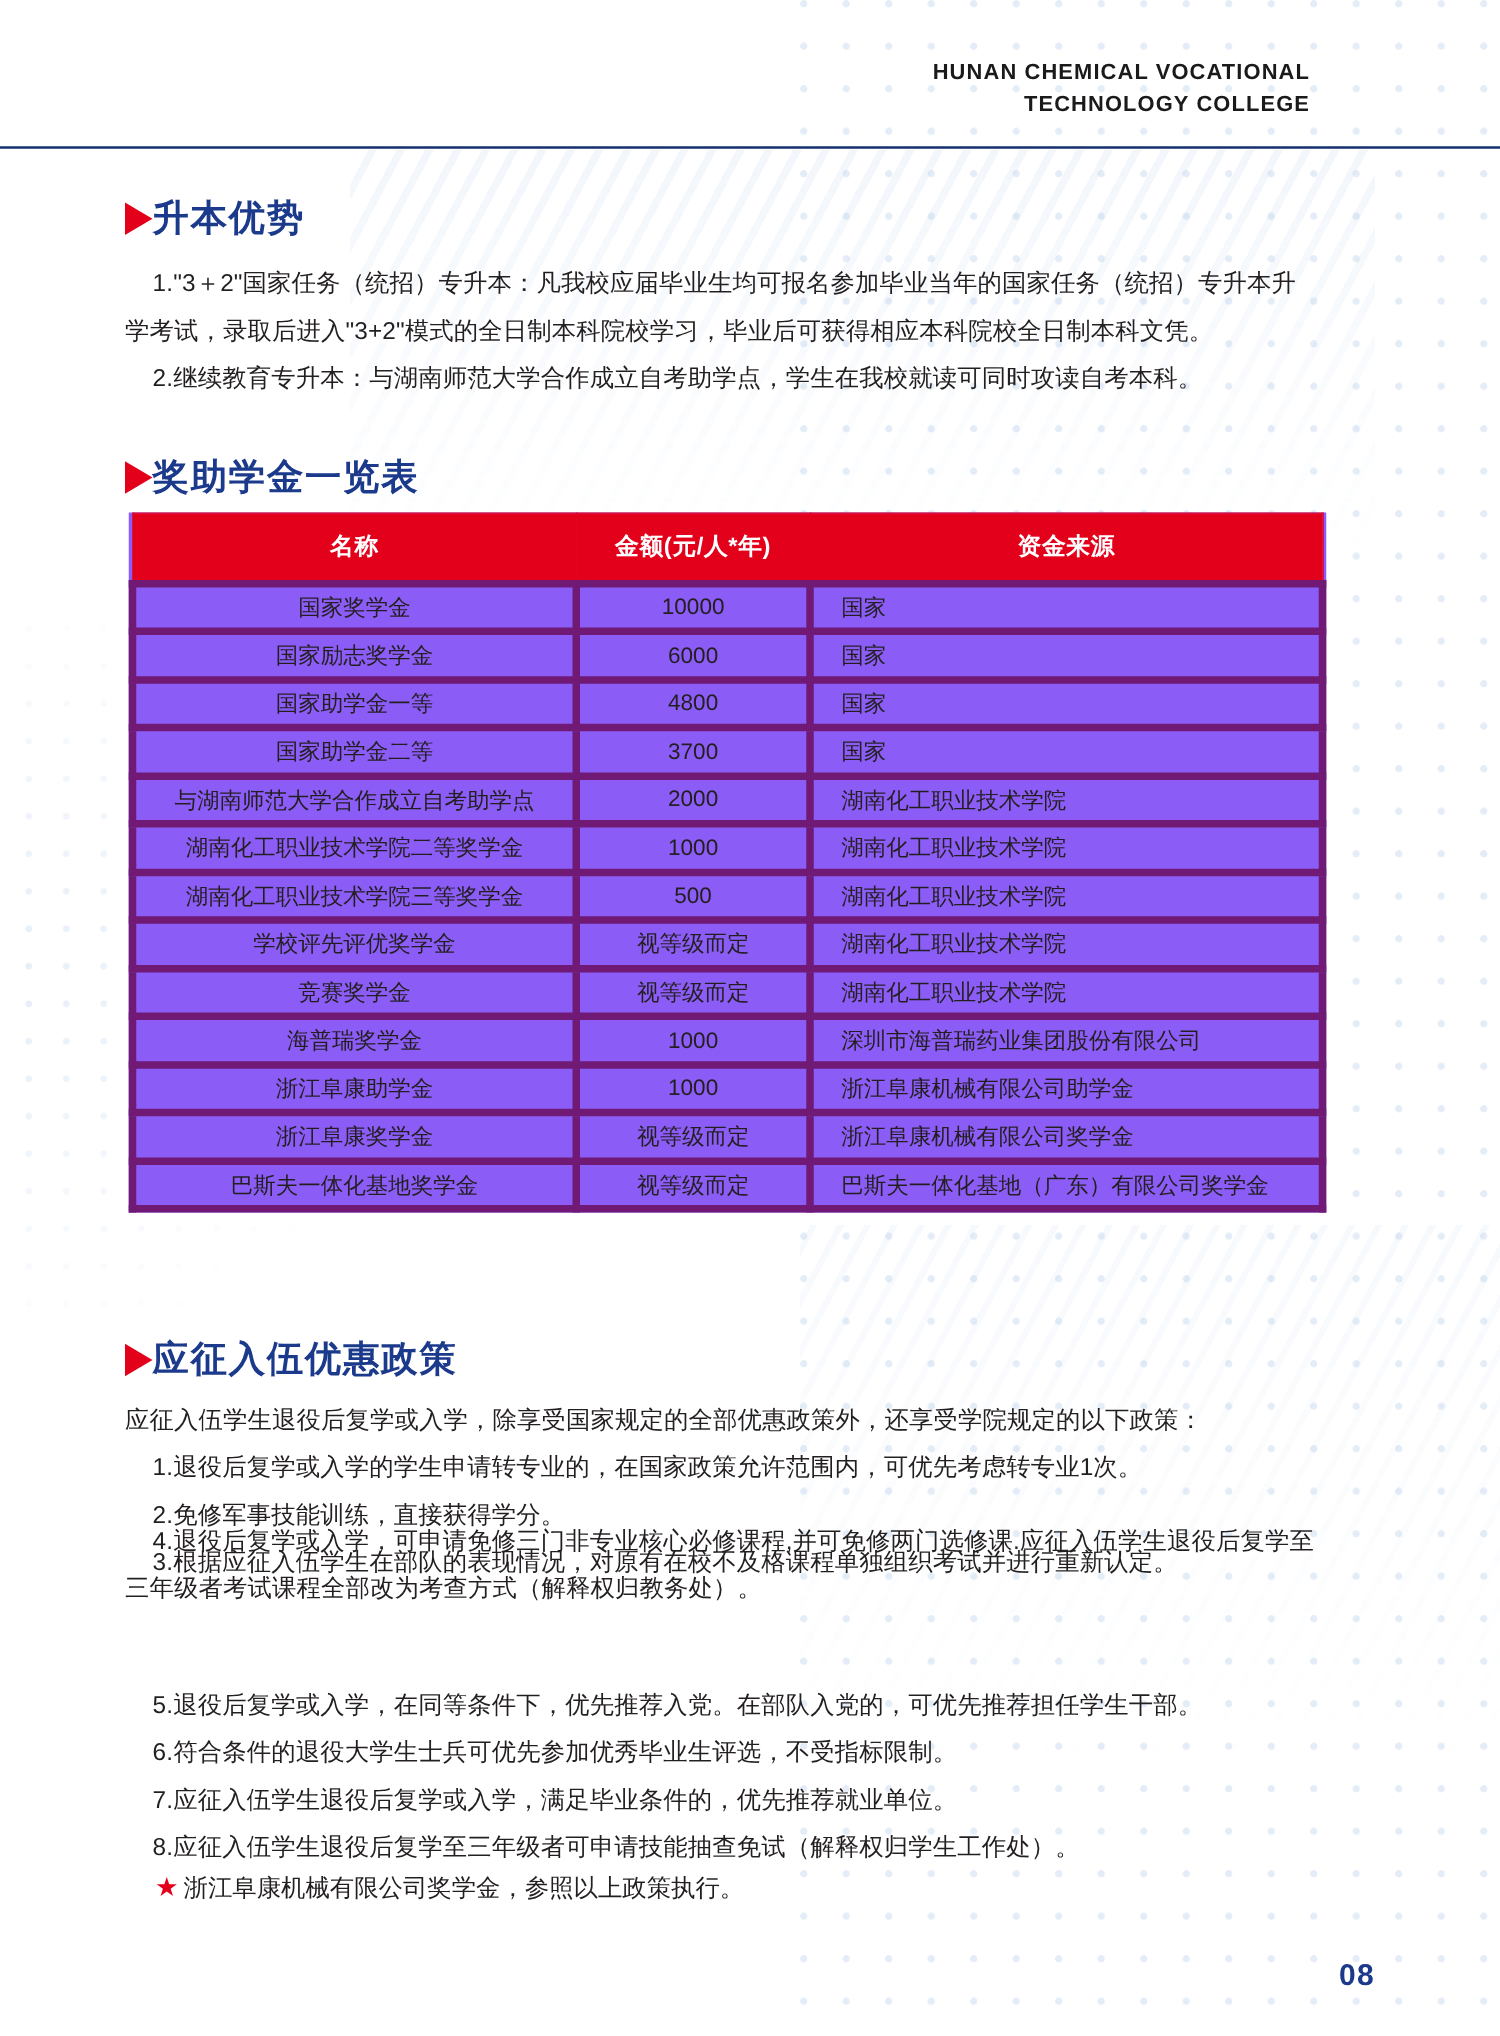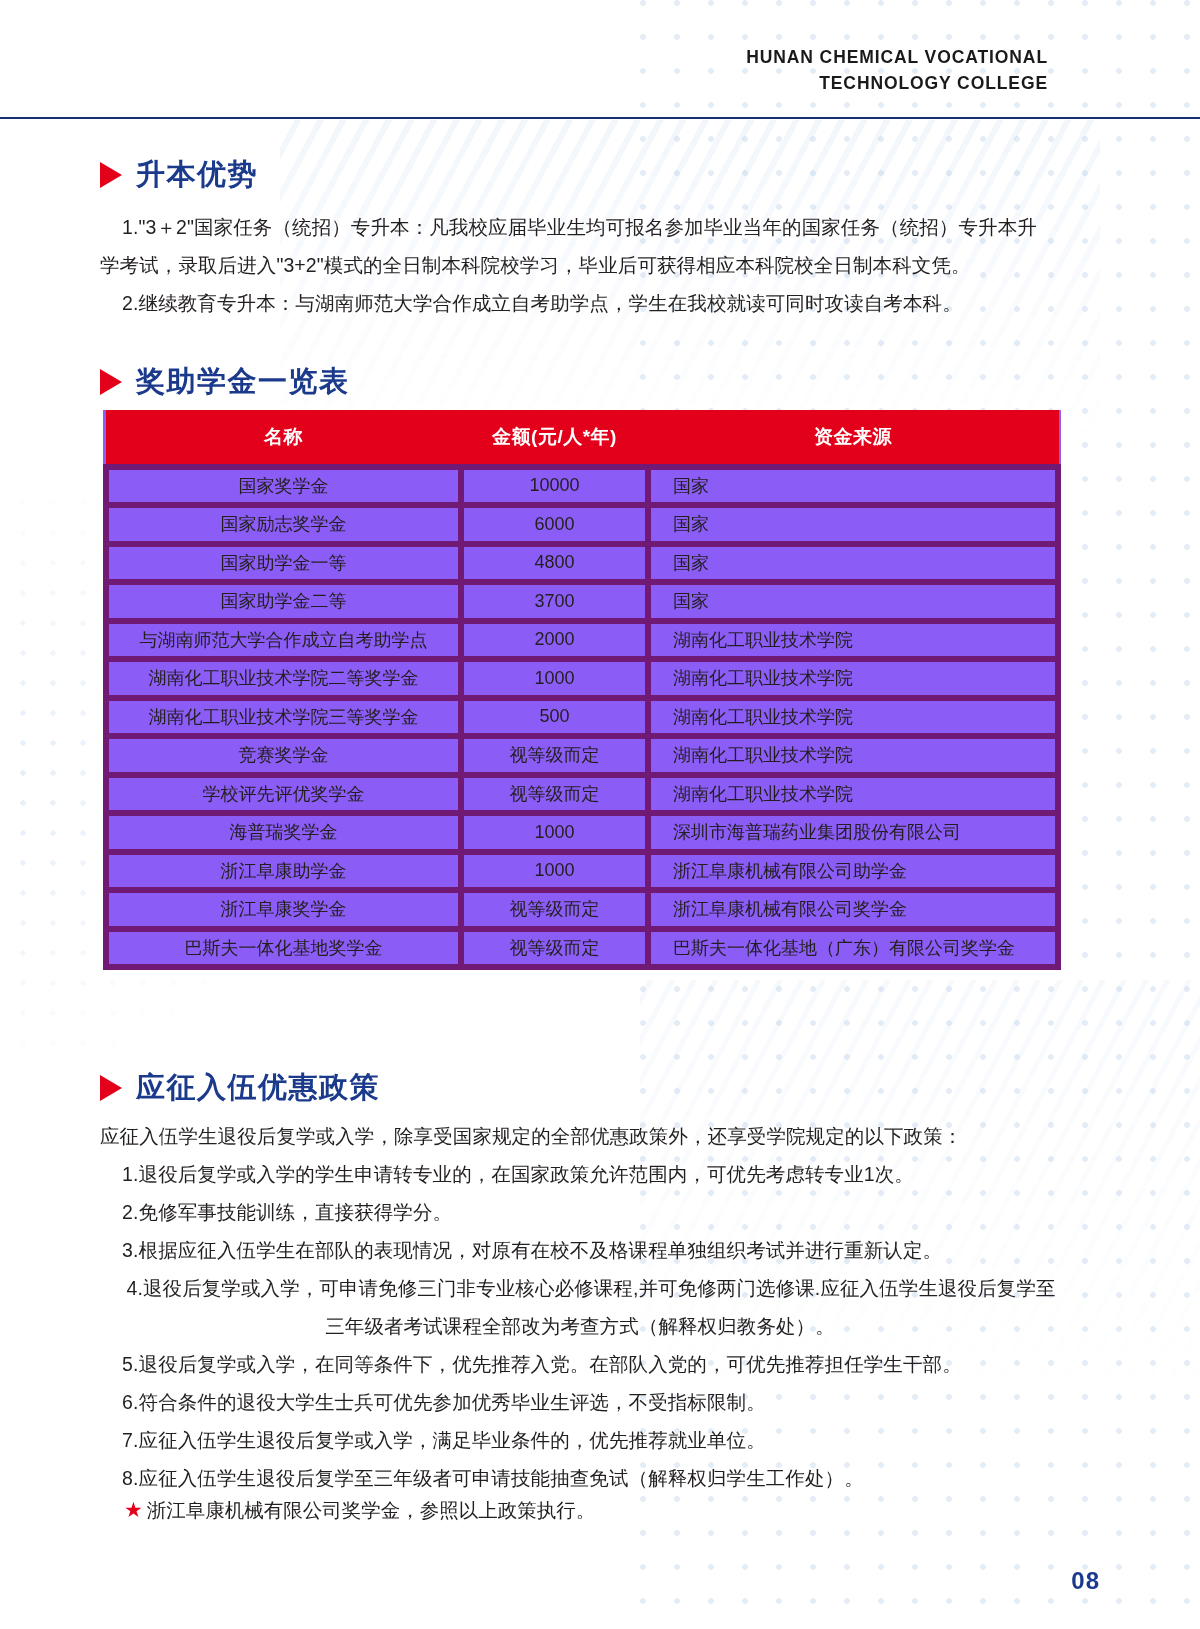--- a/index.html
+++ b/index.html
@@ -98,21 +98,20 @@
     position: absolute;
     top: 0; left: 0;
     width: 1200px;
     z-index: 4;
   }
 
   
   .section-heading {
     display: flex;
     align-items: center;
-    gap: 14px;
     position: absolute;
     left: 100px;
   }
   .tri-icon {
     width: 0; height: 0;
     border-left: 22px solid #e3001b;
     border-top: 13px solid transparent;
     border-bottom: 13px solid transparent;
     flex: 0 0 auto;
   }
@@ -270,26 +269,26 @@
         <td class="name">湖南化工职业技术学院二等奖学金</td>
         <td class="amount">1000</td>
         <td class="source">湖南化工职业技术学院</td>
       </tr>
       <tr>
         <td class="name">湖南化工职业技术学院三等奖学金</td>
         <td class="amount">500</td>
         <td class="source">湖南化工职业技术学院</td>
       </tr>
       <tr>
+        <td class="name">学校评先评优奖学金</td>
+        <td class="amount">视等级而定</td>
+        <td class="source">湖南化工职业技术学院</td>
+      </tr>
+      <tr>
         <td class="name">竞赛奖学金</td>
-        <td class="amount">视等级而定</td>
-        <td class="source">湖南化工职业技术学院</td>
-      </tr>
-      <tr>
-        <td class="name">学校评先评优奖学金</td>
         <td class="amount">视等级而定</td>
         <td class="source">湖南化工职业技术学院</td>
       </tr>
       <tr>
         <td class="name">海普瑞奖学金</td>
         <td class="amount">1000</td>
         <td class="source">深圳市海普瑞药业集团股份有限公司</td>
       </tr>
       <tr>
         <td class="name">浙江阜康助学金</td>
@@ -315,21 +314,21 @@
   </div>
 
   <div class="para" style="left:100px; top:1117px; width:960px;">应征入伍学生退役后复学或入学，除享受国家规定的全部优惠政策外，还享受学院规定的以下政策：</div>
 
   <div class="para" style="left:100px; top:1155px; width:960px;">    1.退役后复学或入学的学生申请转专业的，在国家政策允许范围内，可优先考虑转专业1次。</div>
 
   <div class="para" style="left:100px; top:1193px; width:960px;">    2.免修军事技能训练，直接获得学分。</div>
 
   <div class="para" style="left:100px; top:1231px; width:960px;">    3.根据应征入伍学生在部队的表现情况，对原有在校不及格课程单独组织考试并进行重新认定。</div>
 
-  <div class="para" style="left:100px; top:1269px; width:960px;text-align:center;">    4.退役后复学或入学，可申请免修三门非专业核心必修课程,并可免修两门选修课.应征入伍学生退役后复学至三年级者考试课程全部改为考查方式（解释权归教务处）。</div>
+  <div class="para" style="left:100px; top:1214px; width:960px;">    4.退役后复学或入学，可申请免修三门非专业核心必修课程,并可免修两门选修课.应征入伍学生退役后复学至三年级者考试课程全部改为考查方式（解释权归教务处）。</div>
 
   <div class="para" style="left:100px; top:1345px; width:960px;">    5.退役后复学或入学，在同等条件下，优先推荐入党。在部队入党的，可优先推荐担任学生干部。</div>
 
   <div class="para" style="left:100px; top:1383px; width:960px;">    6.符合条件的退役大学生士兵可优先参加优秀毕业生评选，不受指标限制。</div>
 
   <div class="para" style="left:100px; top:1421px; width:960px;">    7.应征入伍学生退役后复学或入学，满足毕业条件的，优先推荐就业单位。</div>
 
   <div class="para" style="left:100px; top:1459px; width:960px;">    8.应征入伍学生退役后复学至三年级者可申请技能抽查免试（解释权归学生工作处）。</div>
 
   <div class="star-line" style="top:1497px;">

